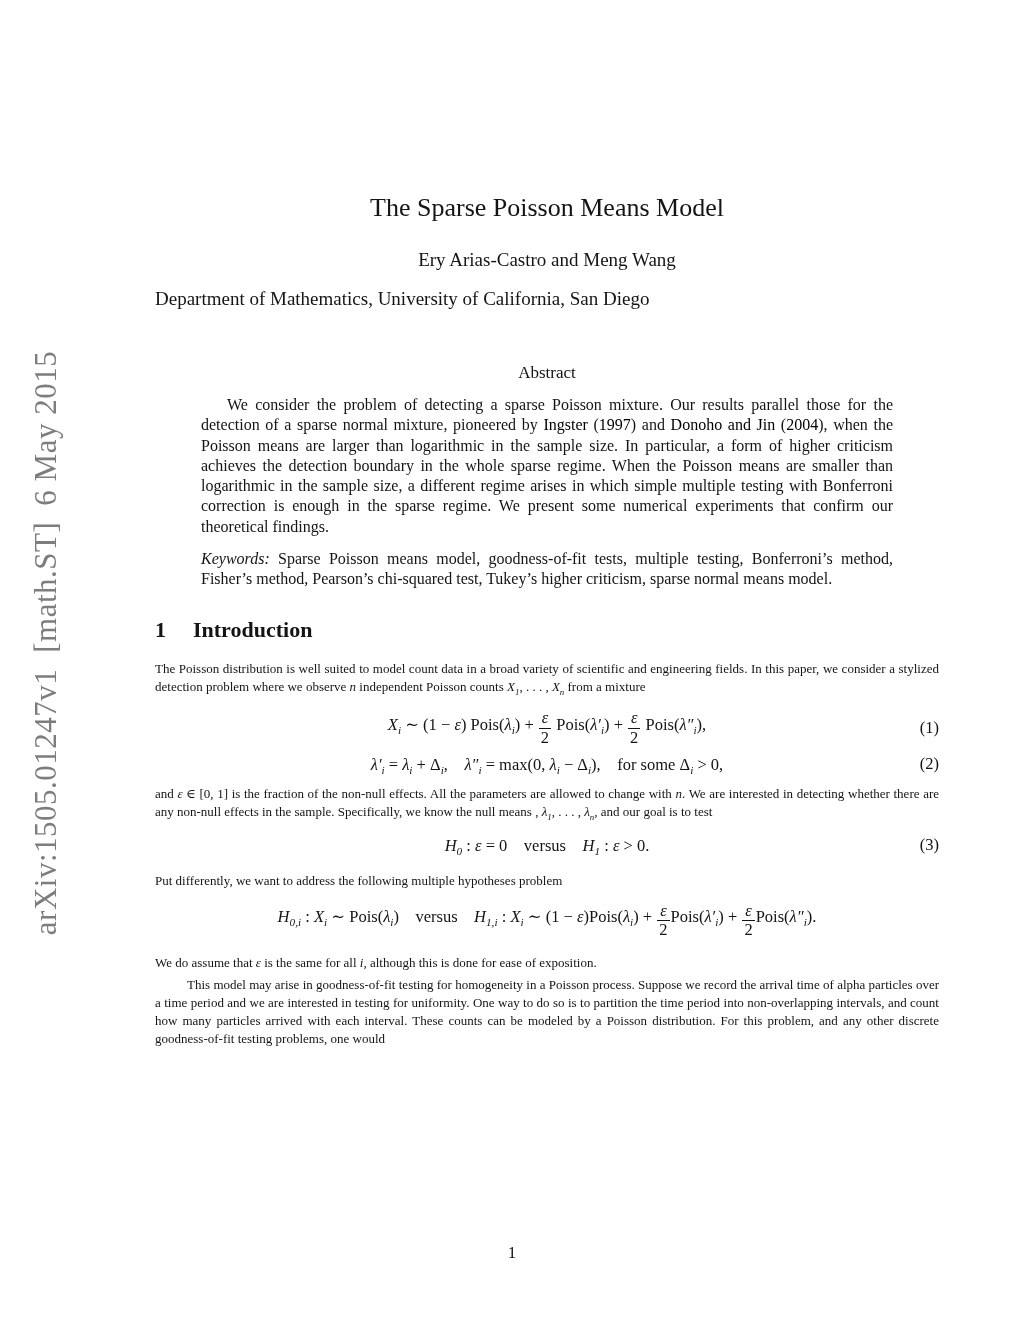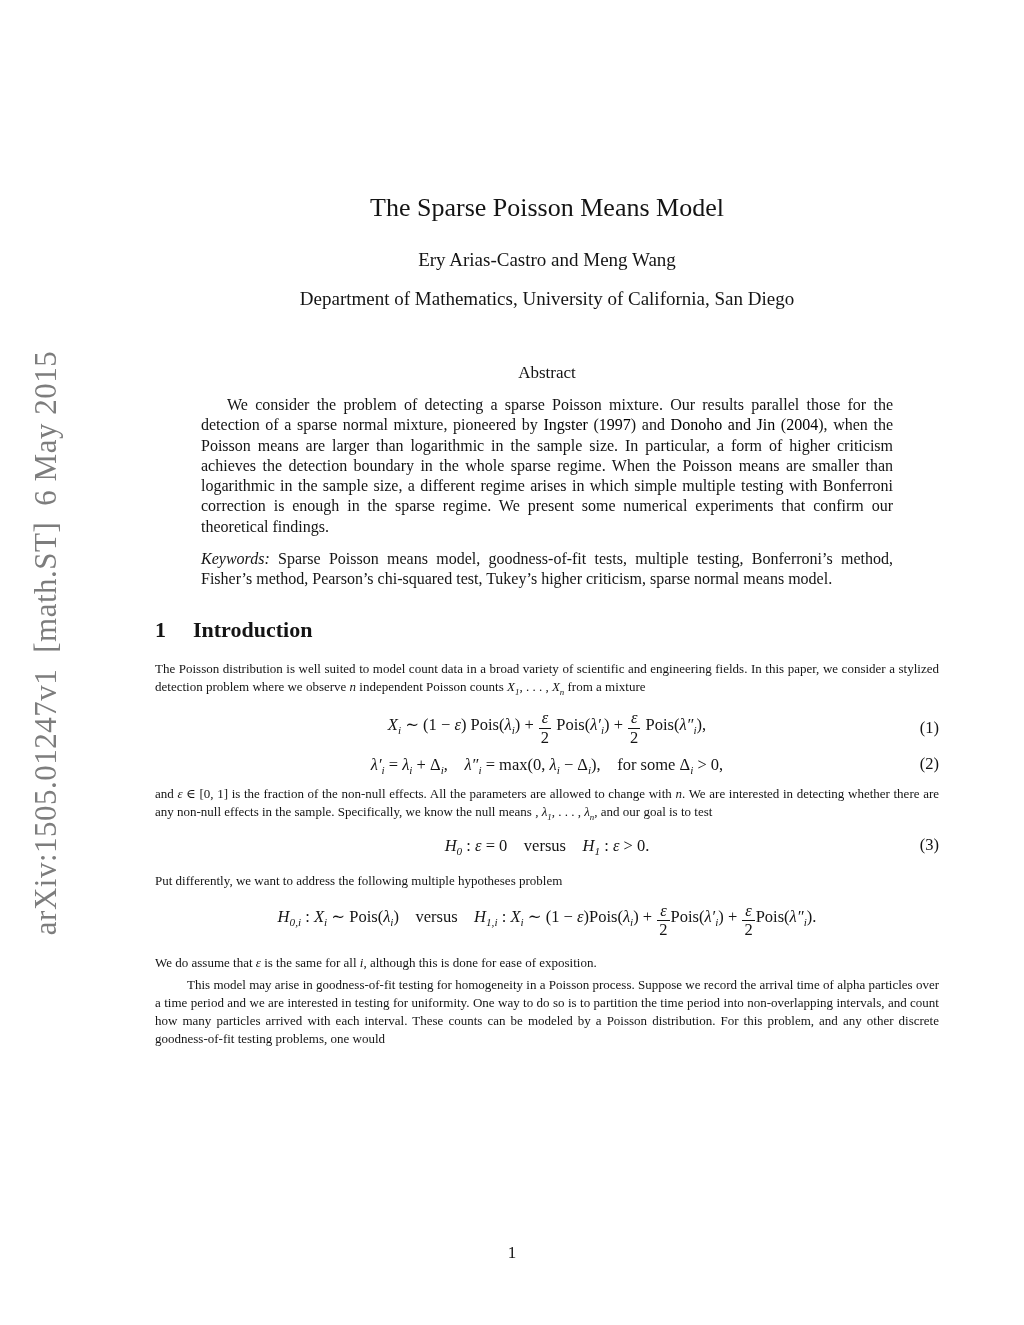--- a/index.html
+++ b/index.html
@@ -21,21 +21,21 @@
     white-space: nowrap;
     font-size: 31px;
     color: #7d7d7d;
     letter-spacing: 0.5px;
   }
 
   .content { position: absolute; left: 120px; top: 8px; width: 784px; margin-left: 35px; }
 
   .title { margin-top: 184px; text-align: center; font-size: 26px; font-weight: normal; line-height: 1.2; }
   .authors { margin-top: 26px; text-align: center; font-size: 19px; line-height: 1.2; }
-  .affiliation { margin-top: 16px; text-align: center; font-size: 19px; line-height: 1.2; }
+  .affiliation { margin-top: 16px; font-size: 19px; line-height: 1.2; }
 
   .abstract-head { margin-top: 52px; text-align: center; font-size: 17px; font-weight: normal; line-height: 1.2; }
   .abstract-body {
     margin: 12px auto 0; width: 692px;
     font-size: 16px; line-height: 1.265;
     text-align: justify; text-indent: 26px;
   }
   .keywords {
     margin: 12px auto 0; width: 692px;
     font-size: 16px; line-height: 1.265;

